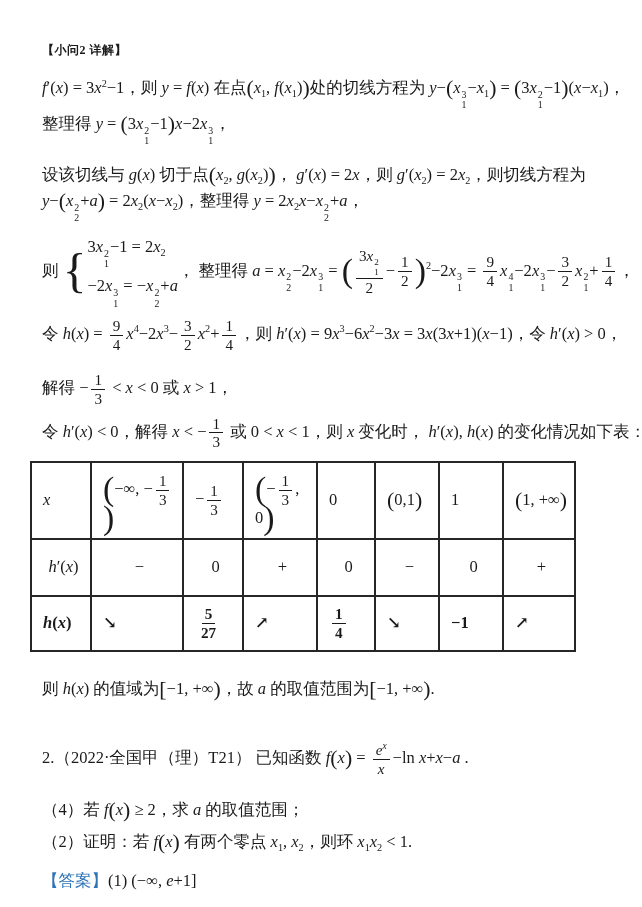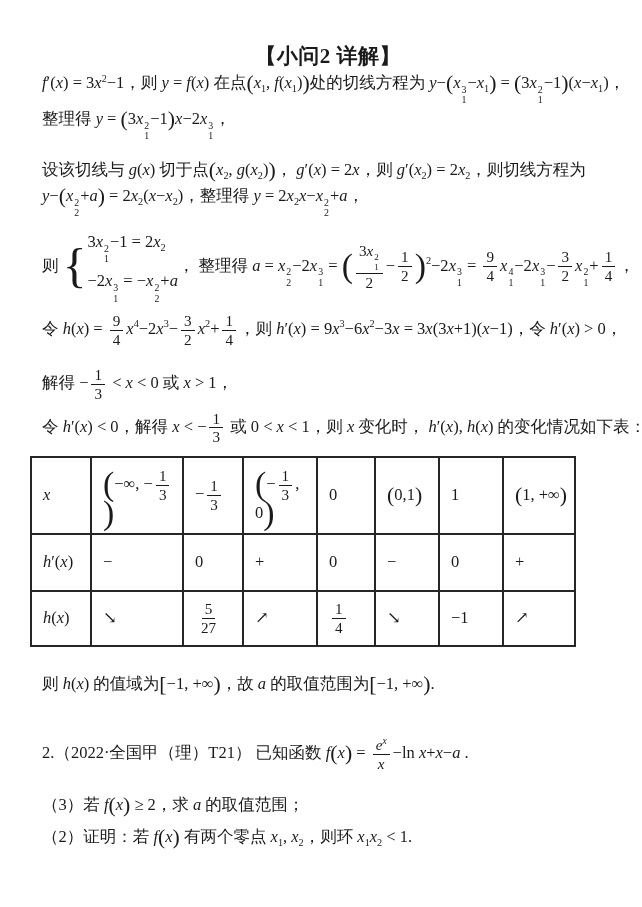--- a/index.html
+++ b/index.html
@@ -2,53 +2,53 @@
 <html><head>
 <meta charset="utf-8">
 <style>
   html,body{margin:0;padding:0;}
   body{
     width:642px;height:907px;overflow:hidden;background:#ffffff;
     font-family:"Liberation Serif","DejaVu Serif",serif;
     color:#1a1a1a;
   }
   .page{padding:0 28px 0 42px;}
-  .heading{margin-top:42px;font-size:21px;font-weight:bold;letter-spacing:.5px;text-align:center;}
+  .heading{margin-top:42px;font-size:12px;font-weight:bold;letter-spacing:.5px;}
   .mline{font-size:16.5px;white-space:nowrap;line-height:1.55;}
   .mi{font-style:italic;font-family:"Liberation Serif","DejaVu Serif",serif;}
   .ms{font-style:normal;}
   sup.msup{font-size:.62em;font-style:normal;line-height:0;}
   sub.msub{font-size:.62em;font-style:normal;line-height:0;}
   sup.msup.mi,sub.msub.mi{font-style:italic;}
   .mss{display:inline-flex;flex-direction:column;align-items:flex-start;
        font-size:.6em;line-height:1.05;vertical-align:-0.5em;margin:0 1px;}
   .mss span{display:block;font-style:normal;}
   .mfrac{display:inline-flex;flex-direction:column;align-items:center;
          vertical-align:middle;font-size:.92em;line-height:1.15;margin:0 3px;text-align:center;}
   .mfrac .num{display:block;border-bottom:1.3px solid currentColor;padding:0 3px;}
   .mfrac .den{display:block;padding:0 3px;}
   .bp1{font-size:1.32em;line-height:0;vertical-align:-0.1em;font-weight:300;}
   .bp2{font-size:2.05em;line-height:0;vertical-align:-0.18em;font-weight:300;}
   .mcases{display:inline-flex;align-items:center;vertical-align:middle;}
   .mcases .brace{font-size:3em;line-height:0;font-weight:200;margin-right:1px;}
   .crows{display:inline-flex;flex-direction:column;row-gap:4px;}
   .crow{white-space:nowrap;}
   
-  .l1{margin-top:0}.l2{margin-top:0}.l3{margin-top:16px}.l4{margin-top:0}
+  .l1{margin-top:16px}.l2{margin-top:0}.l3{margin-top:16px}.l4{margin-top:0}
   .l5{margin-top:10px}.l6{margin-top:8px}.l7{margin-top:18px}.l8{margin-top:8px}
   .l9{margin-top:24px}.l10{margin-top:40px}.l11{margin-top:20px}.l12{margin-top:6px}
   .l13{margin-top:14px}.l14{margin-top:12px}
   
   .vtable{border-collapse:collapse;margin-top:10px;margin-left:-12px;
           font-size:16.5px;table-layout:fixed;}
   .vtable td{border:2px solid #262626;vertical-align:middle;text-align:left;
              padding:2px 6px 2px 11px;overflow:hidden;}
   .vtable tr:nth-child(1) td{height:71px;}
-  .vtable tr:nth-child(2) td{height:51px;}
-  .vtable tr:nth-child(3) td{height:49px;}
+  .vtable tr:nth-child(2) td{height:51px;text-align:center;}
+  .vtable tr:nth-child(3) td{height:49px;font-weight:bold;}
   .c0{width:60px}.c1{width:92px}.c2{width:60px}.c3{width:74px}
   .c4{width:58px}.c5{width:64px}.c6{width:64px}.c7{width:72px}
   .answer-label{color:#2E74B5;}
 </style>
 </head>
 <body>
 
 <div class="page">
   <div class="heading">【小问2 详解】</div>
 
@@ -203,17 +203,20 @@
           <td><span class="ms">↗</span></td>
         </tr>
       </tbody>
   </table>
 
   <div class="mline l9"><span class="ms">则 </span><span class="mi">h</span><span class="ms">(</span><span class="mi">x</span><span class="ms">) 的值域为</span><span class="bp1">[</span><span class="ms">−1, +∞</span><span class="bp1">)</span><span class="ms">，故 </span><span class="mi">a</span><span class="ms"> 的取值范围为</span><span class="bp1">[</span><span class="ms">−1, +∞</span><span class="bp1">)</span><span class="ms">.</span></div>
   <div class="mline l10"><span class="ms">2.（2022·全国甲（理）T21）  已知函数 </span><span class="mi">f</span><span class="bp1">(</span><span class="mi">x</span><span class="bp1">)</span><span class="ms"> = </span><span class="mfrac">
         <span class="num"><span class="mi">e</span><sup class="msup mi">x</sup></span>
         <span class="den"><span class="mi">x</span></span>
       </span><span class="ms">−ln </span><span class="mi">x</span><span class="ms">+</span><span class="mi">x</span><span class="ms">−</span><span class="mi">a</span><span class="ms"> .</span></div>
-  <div class="mline l11"><span class="ms">（3）若 </span><span class="mi">f</span><span class="bp1">(</span><span class="mi">x</span><span class="bp1">)</span><span class="ms"> ≥ 2，求 </span><span class="mi">a</span><span class="ms"> 的取值范围；</span></div>
+  <div class="mline l11"><span class="ms">（4）若 </span><span class="mi">f</span><span class="bp1">(</span><span class="mi">x</span><span class="bp1">)</span><span class="ms"> ≥ 2，求 </span><span class="mi">a</span><span class="ms"> 的取值范围；</span></div>
   <div class="mline l12"><span class="ms">（2）证明：若 </span><span class="mi">f</span><span class="bp1">(</span><span class="mi">x</span><span class="bp1">)</span><span class="ms"> 有两个零点 </span><span class="mi">x</span><sub class="msub">1</sub><span class="ms">, </span><span class="mi">x</span><sub class="msub">2</sub><span class="ms">，则环 </span><span class="mi">x</span><sub class="msub">1</sub><span class="mi">x</span><sub class="msub">2</sub><span class="ms"> &lt; 1.</span></div>
 
+  <div class="mline l13">
+    <span class="answer-label">【答案】</span><span><span class="ms">(1)  (−∞, </span><span class="mi">e</span><span class="ms">+1]</span></span>
+  </div>
   <div class="mline l14"></div>
 </div>
 
 </body></html>

